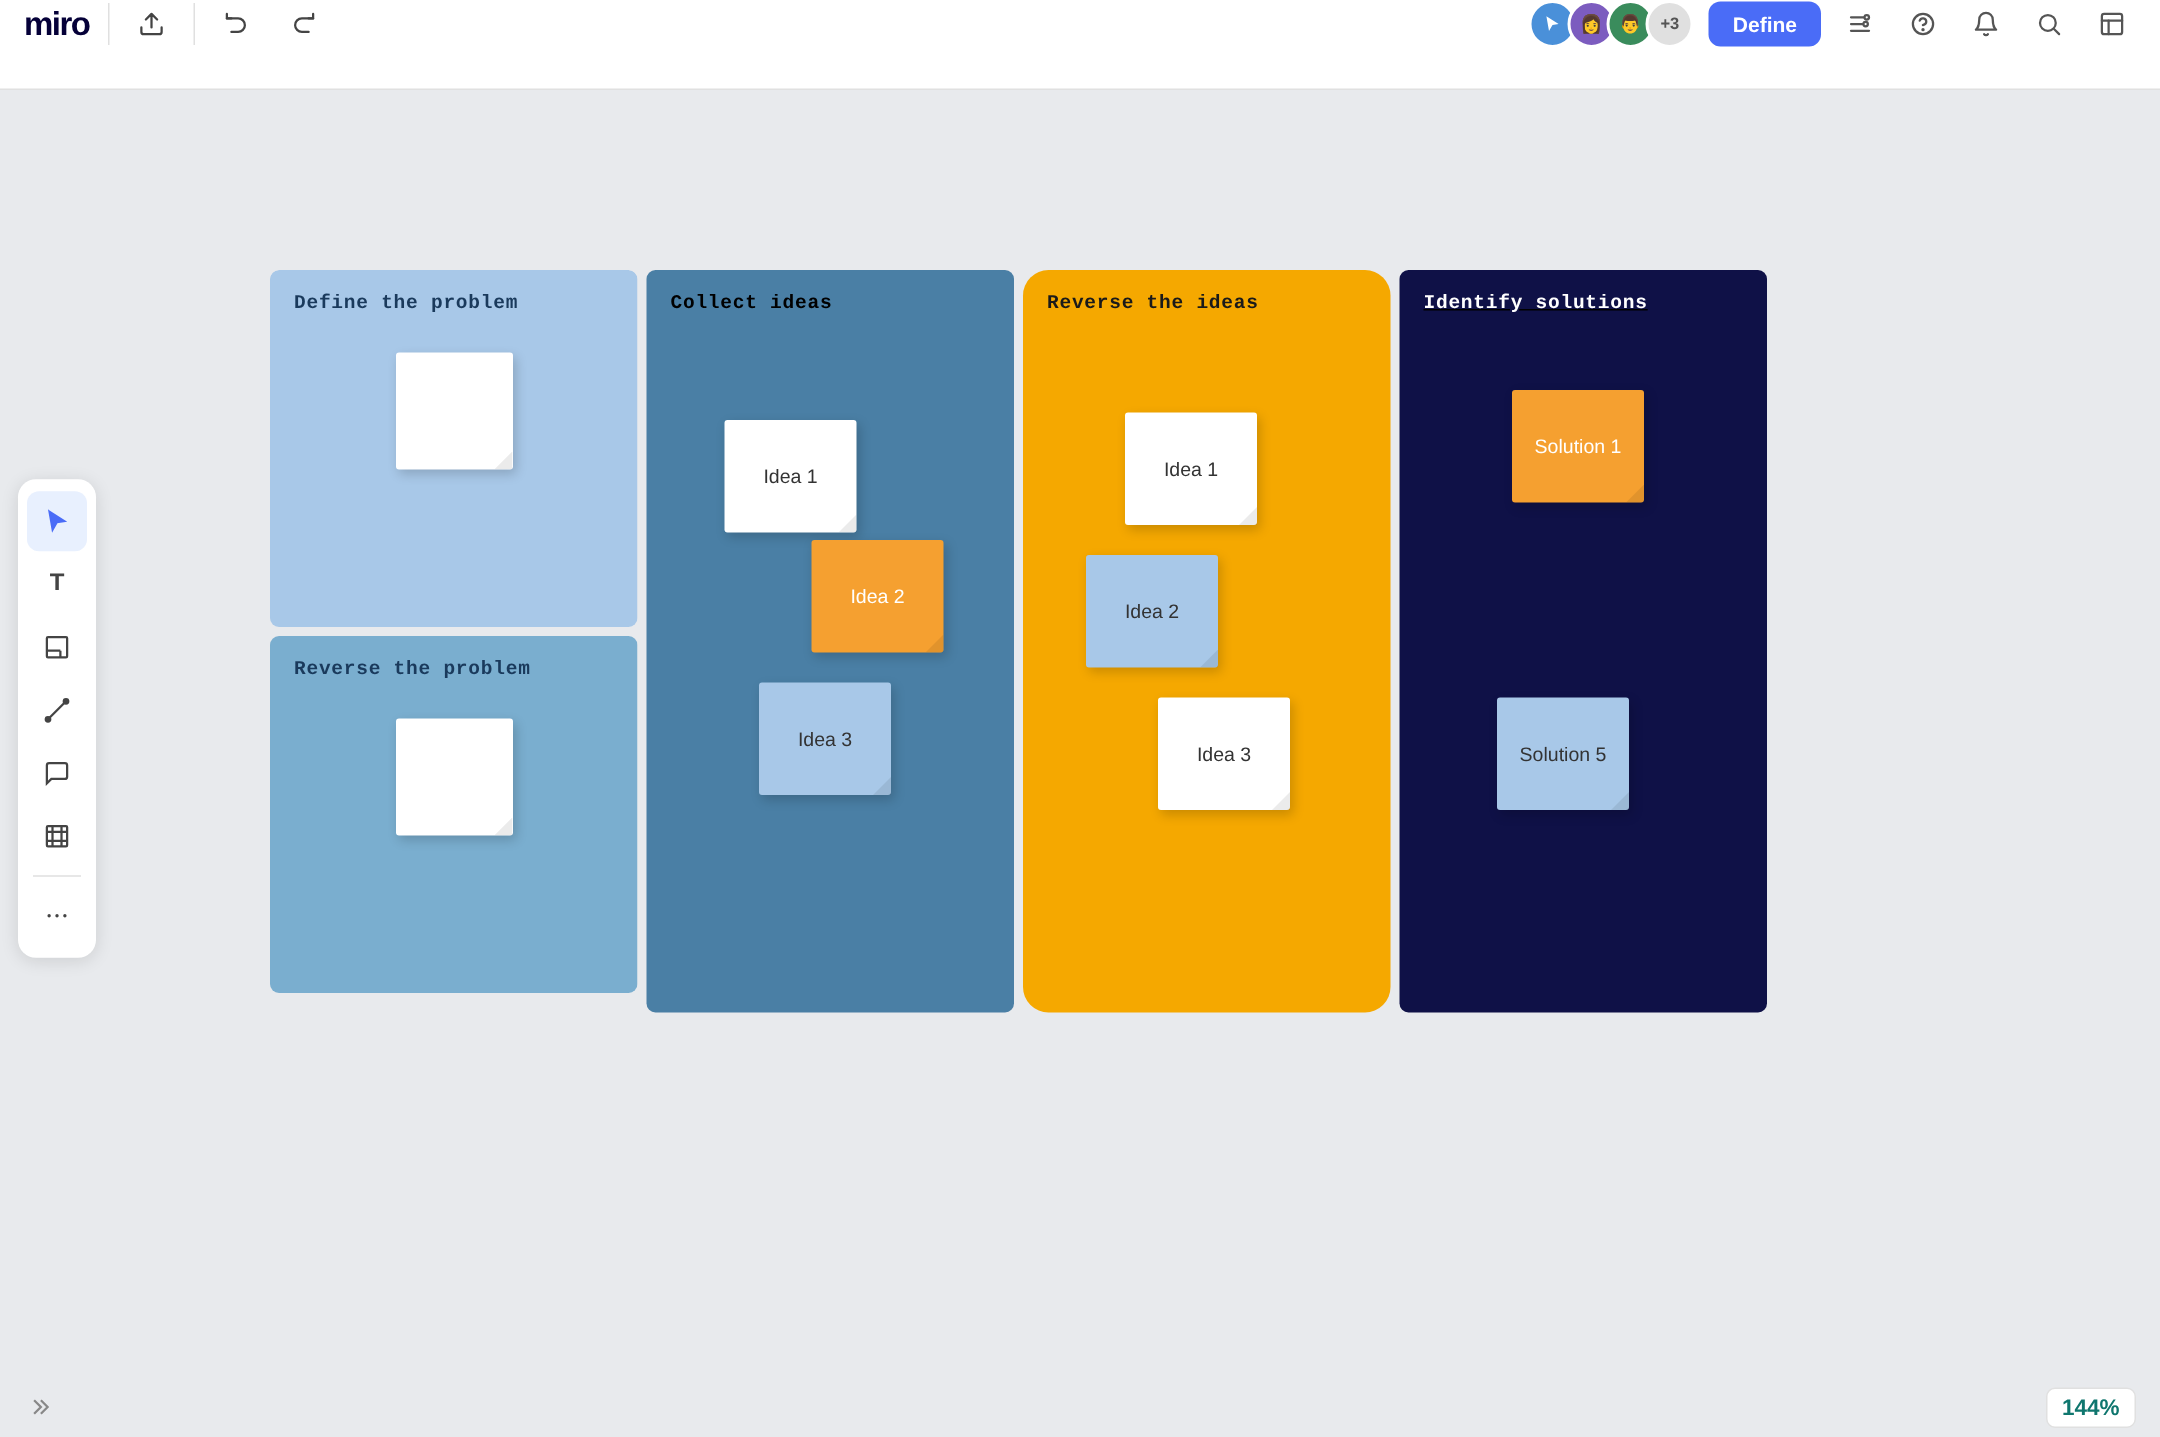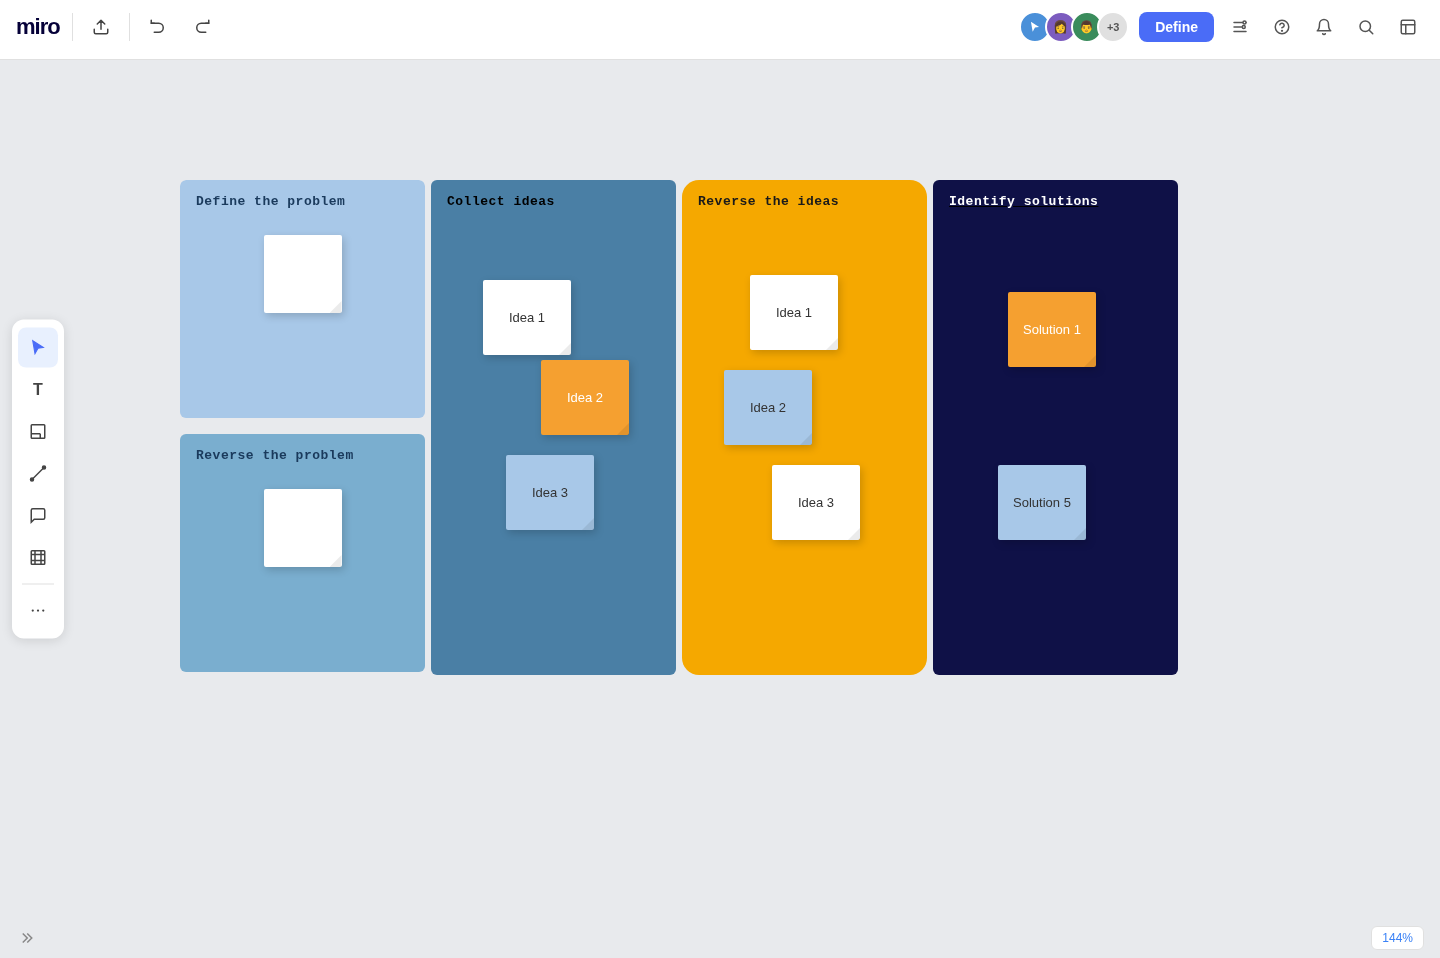--- a/index.html
+++ b/index.html
@@ -13,23 +13,23 @@
     }
 
     
     .topbar {
       position: fixed;
       top: 0; left: 0; right: 0;
       height: 60px;
       background: #fff;
       border-bottom: 1px solid #e0e0e0;
       display: flex;
-      align-items: flex-end;
+      align-items: flex-start;
       justify-content: space-between;
-      padding: 16px 16px;
+      padding: 0 16px;
       z-index: 100;
     }
     .topbar-left {
       display: flex;
       align-items: center;
       gap: 12px;
     }
     .miro-logo {
       font-size: 22px;
       font-weight: 700;
@@ -336,23 +336,23 @@
       gap: 4px;
       cursor: pointer;
       color: #888;
       font-size: 18px;
     }
     .zoom-level {
       background: #fff;
       border: 1px solid #e0e0e0;
       border-radius: 6px;
       padding: 4px 10px;
-      font-size: 12px;
-      color: #3b82f6;
-      font-weight: 400;
+      font-size: 15px;
+      color: #0f766e;
+      font-weight: 700;
     }
 
     
     .icon-svg {
       width: 18px;
       height: 18px;
       fill: none;
       stroke: currentColor;
       stroke-width: 2;
       stroke-linecap: round;
@@ -479,21 +479,21 @@
       <circle cx="5" cy="12" r="1.5"></circle>
         <circle cx="12" cy="12" r="1.5"></circle>
         <circle cx="19" cy="12" r="1.5"></circle>
     </svg>
   </button>
 </div>
 
 <div class="canvas">
   <div class="board">
 
-    <div class="column col-define" style="background:transparent; height:auto; display:flex; flex-direction:column; gap:16px;">
+    <div class="column col-define" style="background:transparent; height:auto; display:flex; flex-direction:column; gap:6px;">
 
       <div class="sub-card sub-card-define-top">
         <div class="col-header">Define the problem</div>
         <div class="sticky sticky-define-blank" style="width:78px;height:78px;background:#fff;top:55px;left:50%;transform:translateX(-50%);"></div>
       </div>
 
       <div class="sub-card sub-card-define-bottom">
         <div class="col-header">Reverse the problem</div>
         <div class="sticky sticky-define-bottom-blank" style="width:78px;height:78px;background:#fff;top:55px;left:50%;transform:translateX(-50%);"></div>
       </div>
@@ -520,21 +520,21 @@
       <div class="sticky sticky-ridea2">
         <span>Idea 2</span>
       </div>
       <div class="sticky sticky-ridea3">
         <span>Idea 3</span>
       </div>
     </div>
 
     <div class="column col-identify">
       <div class="col-header">Identify solutions</div>
-      <div class="sticky sticky-sol1" style="color:#fff;margin-top:32px;">
+      <div class="sticky sticky-sol1" style="color:#fff;">
         <span>Solution 1</span>
       </div>
       <div class="sticky sticky-sol3">
         <span>Solution 5</span>
       </div>
     </div>
 
   </div>
 </div>
 

